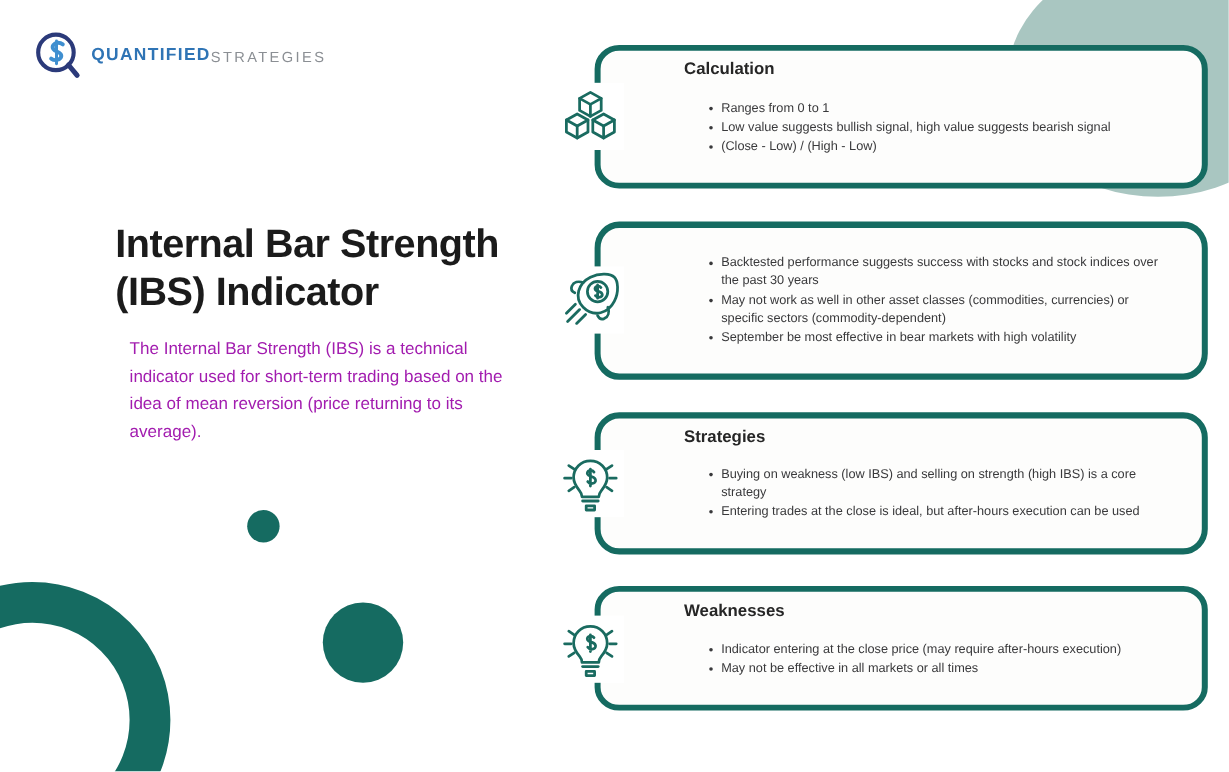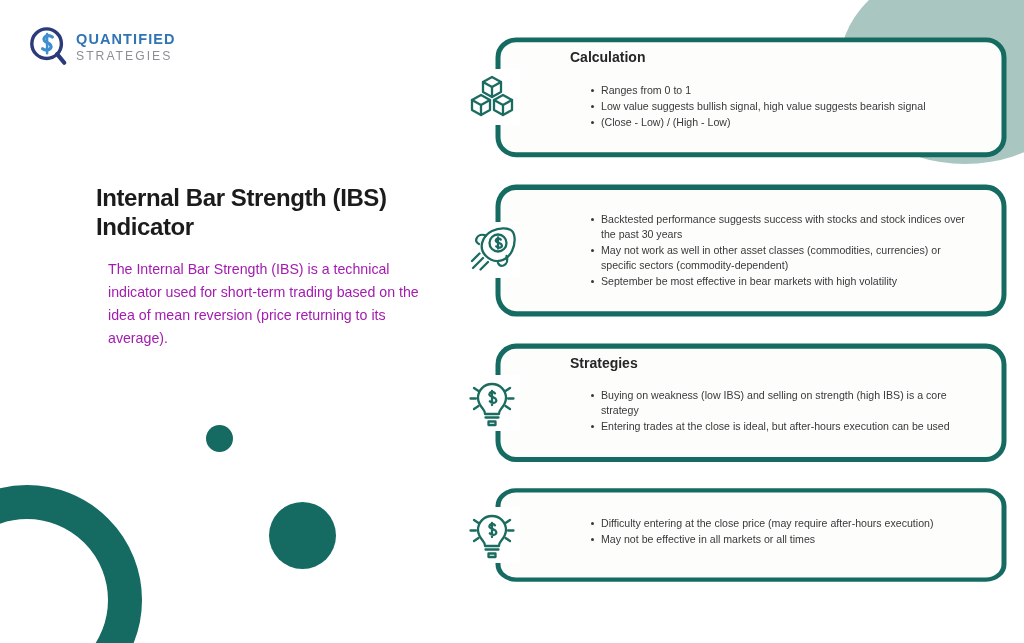--- a/index.html
+++ b/index.html
@@ -58,21 +58,21 @@
   
   .logo {
     position: absolute;
     left: 28px;
     top: 26px;
     display: flex;
     align-items: center;
     gap: 6px;
   }
   .logo-mark { width: 42px; height: 42px; display: block; }
-  .logo-words { display: flex; flex-direction: column; line-height: 1; }
+  .logo-words { display: flex; flex-direction: row; line-height: 1; }
   .logo-word-top {
     font-size: 14.5px;
     font-weight: bold;
     letter-spacing: 1.1px;
     color: #2f74b5;
   }
   .logo-word-bottom {
     font-size: 12.2px;
     font-weight: normal;
     letter-spacing: 2.0px;
@@ -81,21 +81,21 @@
   }
 
   
   .hero {
     position: absolute;
     left: 96px;
     top: 183px;
     width: 348px;
   }
   .hero-title {
-    font-size: 24px;
+    font-size: 33px;
     font-weight: bold;
     line-height: 1.22;
     color: #1b1b1b;
     letter-spacing: -0.4px;
     margin: 0 0 16px 0;
   }
   .hero-sub {
     font-size: 14.2px;
     line-height: 1.62;
     color: #a21caf;
@@ -303,21 +303,22 @@
         <span class="card-icon">
           <svg viewBox="0 0 56 56" xmlns="http://www.w3.org/2000/svg" fill="none" stroke="#1a6b60" stroke-width="2.3" stroke-linejoin="round" stroke-linecap="round">
             <path d="M28 9 C20 9 14 15.2 14 23 C14 28 16.5 31 19 34 C20.4 35.7 21 37 21 39 L35 39 C35 37 35.6 35.7 37 34 C39.5 31 42 28 42 23 C42 15.2 36 9 28 9 Z"></path>
             <path d="M21.5 42.5 L34.5 42.5"></path>
             <path d="M24.5 46.5 L31.5 46.5 L31.5 50 L24.5 50 Z"></path>
             <path d="M28 16 L28 30 M31 18.4 C30.1 17.2 28.6 16.8 27.2 17.2 C25.7 17.7 25 19 25.6 20.2 C26.2 21.4 27.9 21.8 29.4 22.3 C30.9 22.8 32.1 23.8 32.3 25.1 C32.5 26.5 31.3 27.7 29.7 27.9 C28.2 28.1 26.7 27.5 25.8 26.3"></path>
             <path d="M10 13 L14.5 16 M6.5 23.5 L12 23.5 M10 34 L14.5 31"></path>
             <path d="M46 13 L41.5 16 M49.5 23.5 L44 23.5 M46 34 L41.5 31"></path>
           </svg>
         </span>
+        <h2 class="card-title">Weaknesses</h2>
         <ul class="card-list">
-          <li>Difficulty entering at the close price (may require after-hours execution)</li>
+          <li>Indicator entering at the close price (may require after-hours execution)</li>
           <li>May not be effective in all markets or all times</li>
         </ul>
       </div>
     </div>
 
   </div>
 </div>
 
 </body></html>

